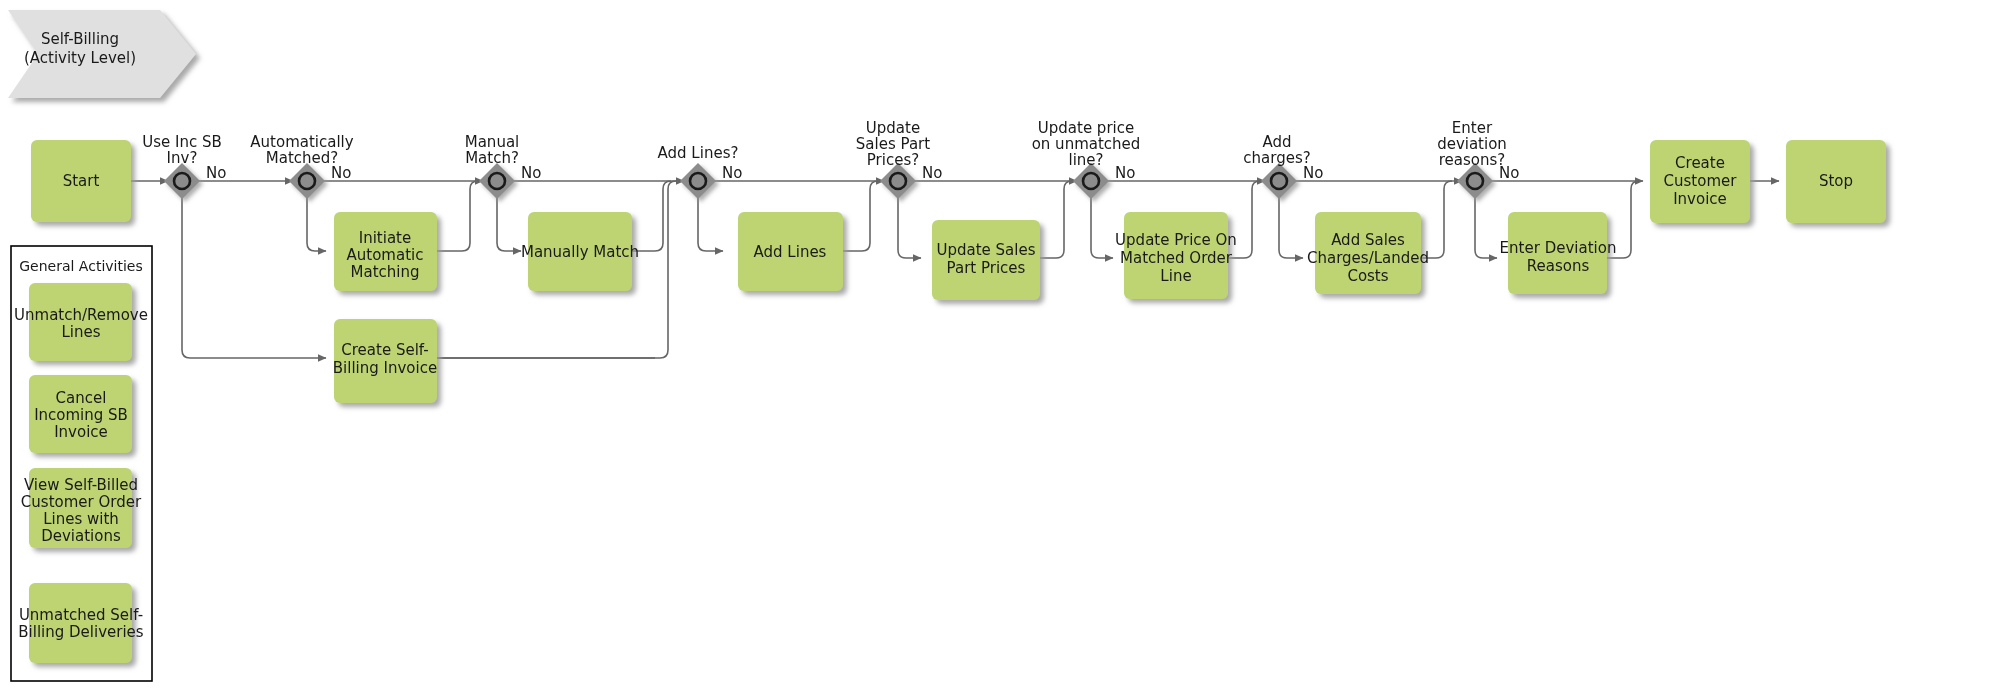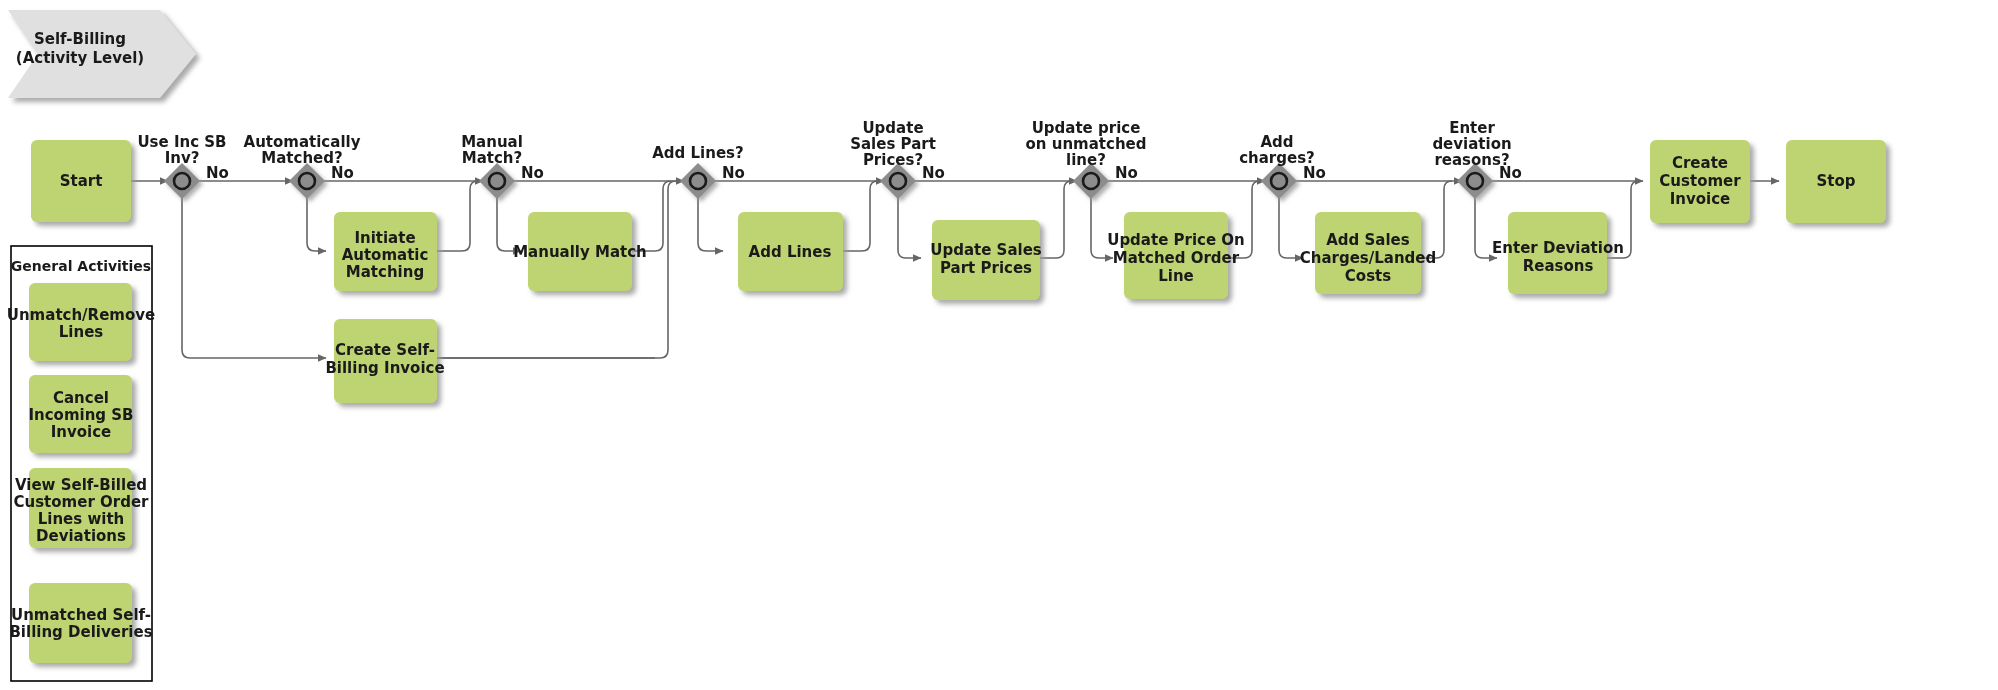--- a/index.html
+++ b/index.html
@@ -10,21 +10,20 @@
   body {
     width: 1998px;
     height: 690px;
     font-family: "DejaVu Sans", sans-serif;
     overflow: hidden;
   }
   #canvas {
     position: relative;
     width: 1998px;
     height: 576px;
-    font-weight: bold;
   }
   svg.layer {
     position: absolute;
     left: 0;
     top: 0;
     width: 1998px;
     height: 690px;
   }
   .node-text {
     font-family: "DejaVu Sans", sans-serif;

